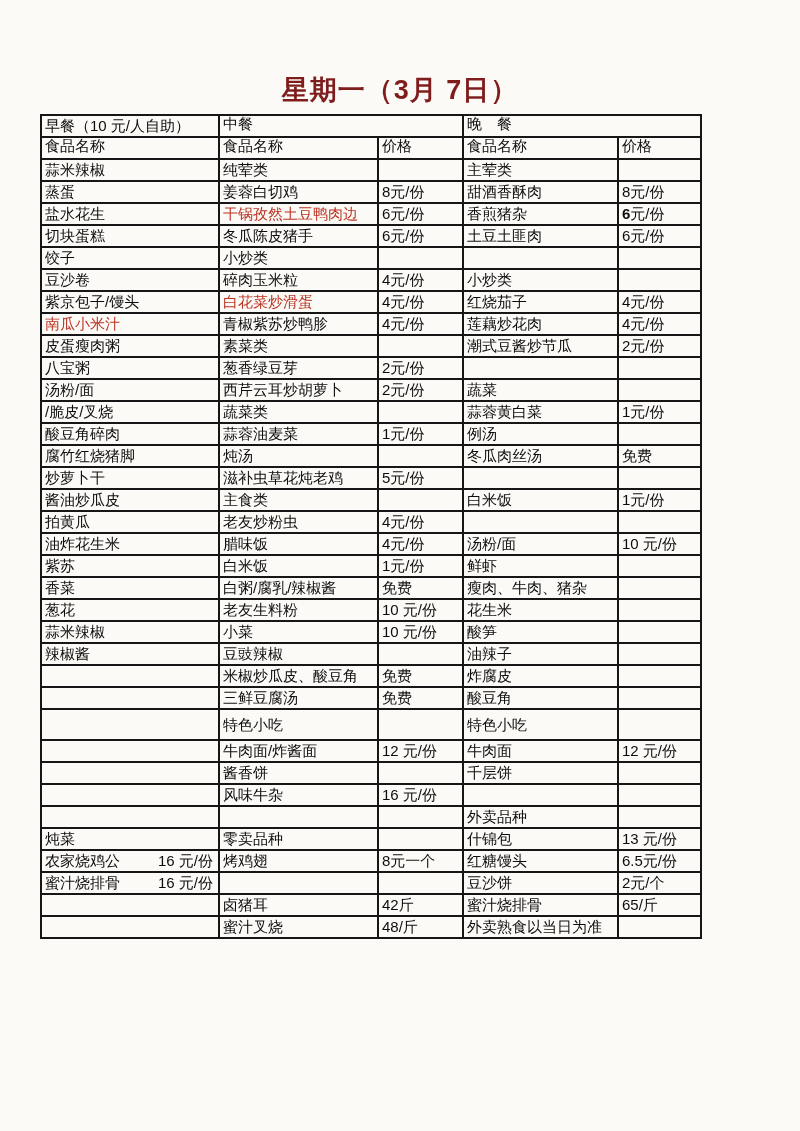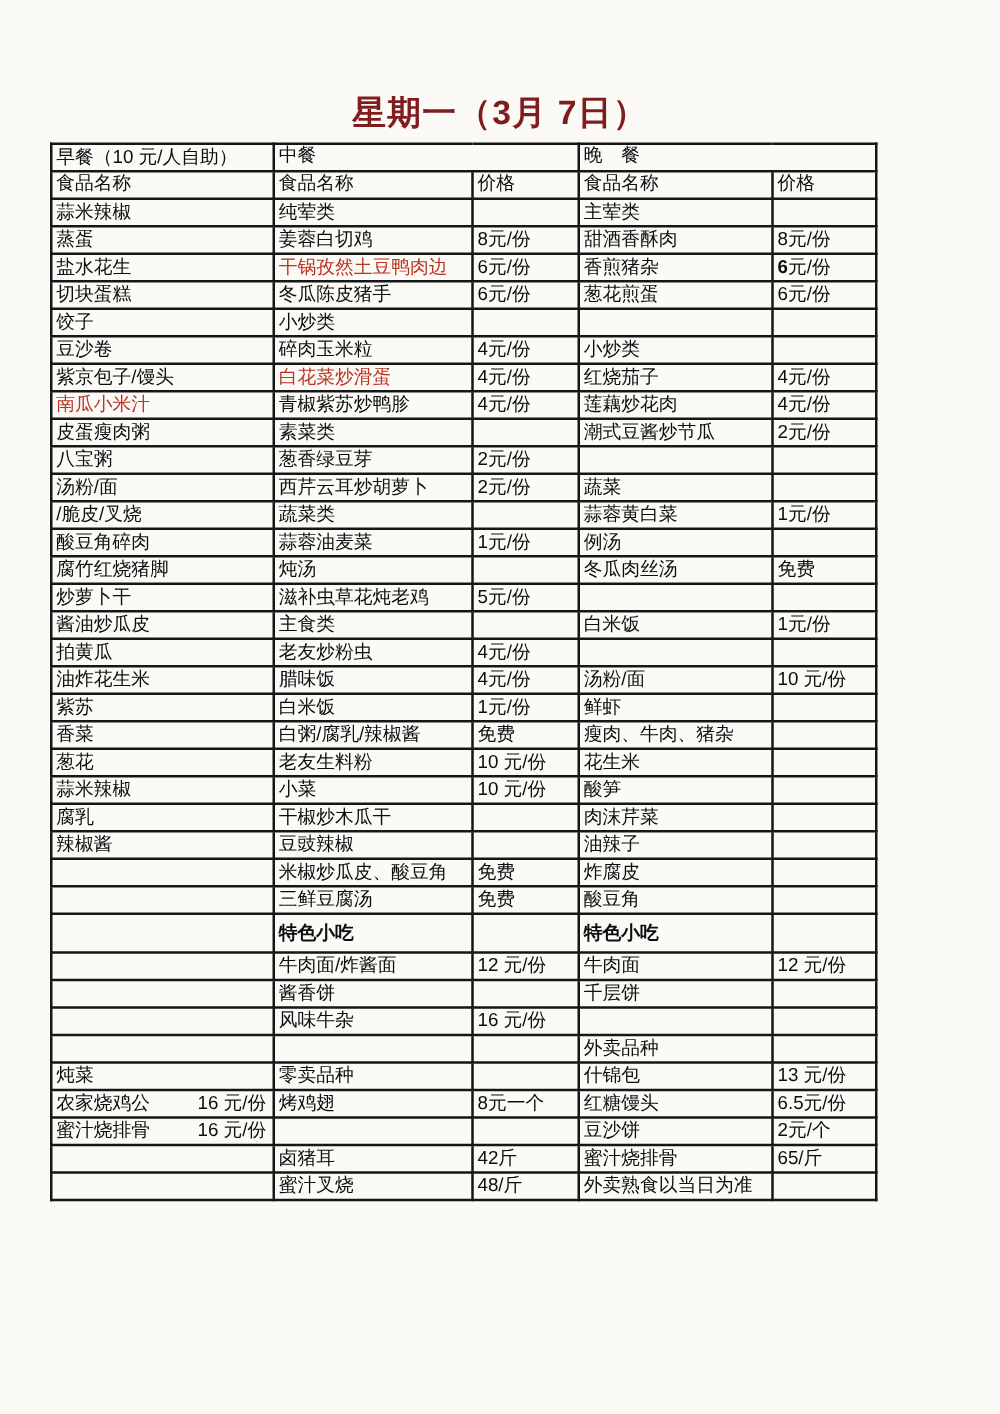--- a/index.html
+++ b/index.html
@@ -28,21 +28,21 @@
     white-space:nowrap;
     overflow:hidden;
     vertical-align:middle;
     text-align:left;
     font-weight:normal;
   }
   th.meal{font-weight:bold;}
   th.center, td.center{text-align:center;font-family:Liberation Mono, monospace;}
   td.bold{font-weight:bold;}
   td.red{color:var(--accent-red,#bb3322);}
-  tr.tall td{height:29px;font-weight:bold;}
+  tr.tall td{height:29px;}
   td .price-right{float:right;padding-right:2px;}
 </style>
 </head>
 <body>
 
 <div class="page-title">星期一（3月 7日）</div>
 
 <table class="menu">
   <colgroup>
     <col style="width:178px">
@@ -84,21 +84,21 @@
         <td>盐水花生</td>
         <td class="red">干锅孜然土豆鸭肉边</td>
         <td>6元/份</td>
         <td>香煎猪杂</td>
         <td><b>6</b>元/份</td>
       </tr>
       <tr>
         <td>切块蛋糕</td>
         <td>冬瓜陈皮猪手</td>
         <td>6元/份</td>
-        <td>葱花煎蛋</td>
+        <td>土豆土匪肉</td>
         <td>6元/份</td>
       </tr>
       <tr>
         <td>饺子</td>
         <td class="bold">小炒类</td>
         <td></td>
         <td></td>
         <td></td>
       </tr>
       <tr>
@@ -211,27 +211,20 @@
         <td>老友生料粉</td>
         <td>10 元/份</td>
         <td>花生米</td>
         <td></td>
       </tr>
       <tr>
         <td>蒜米辣椒</td>
         <td class="bold">小菜</td>
         <td>10 元/份</td>
         <td>酸笋</td>
-        <td></td>
-      </tr>
-      <tr>
-        <td>腐乳</td>
-        <td>干椒炒木瓜干</td>
-        <td></td>
-        <td>肉沫芹菜</td>
         <td></td>
       </tr>
       <tr>
         <td>辣椒酱</td>
         <td>豆豉辣椒</td>
         <td></td>
         <td>油辣子</td>
         <td></td>
       </tr>
       <tr>

